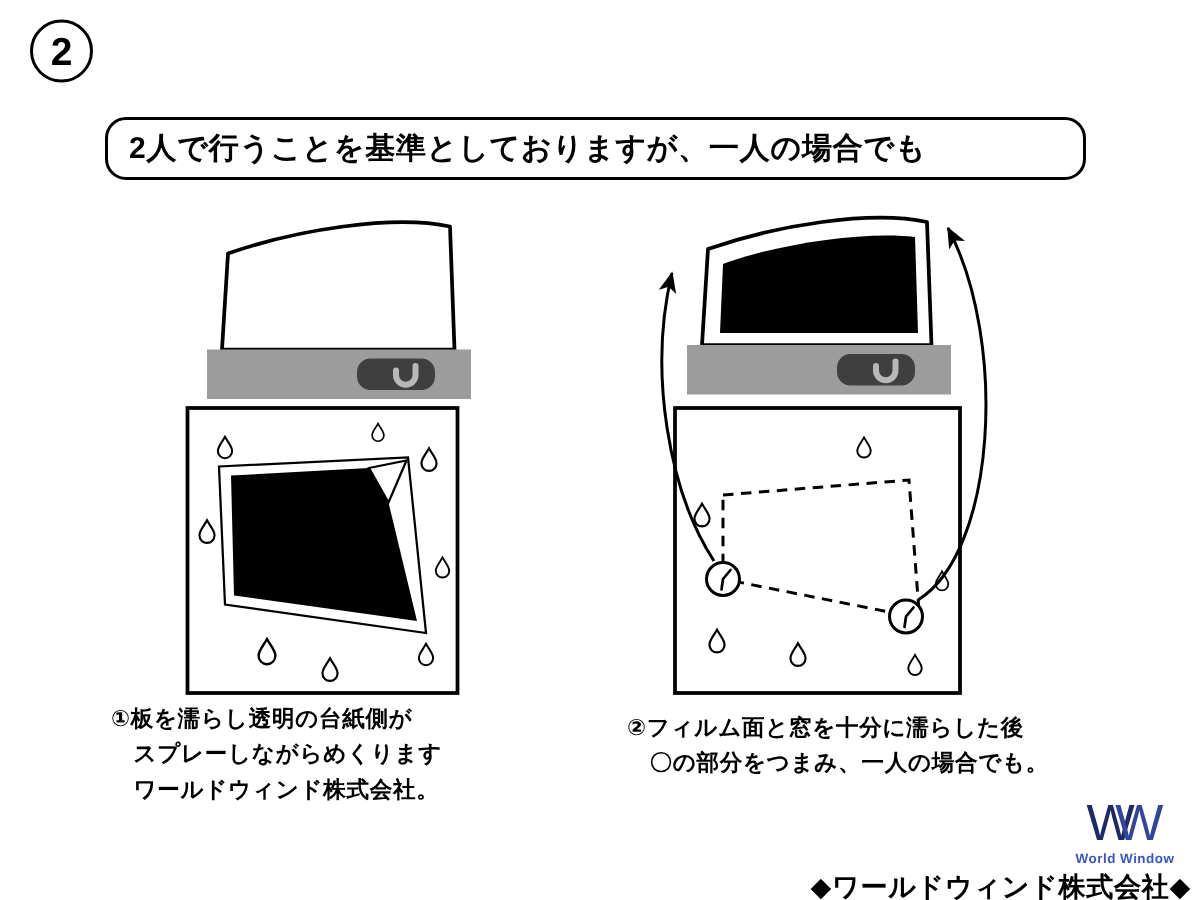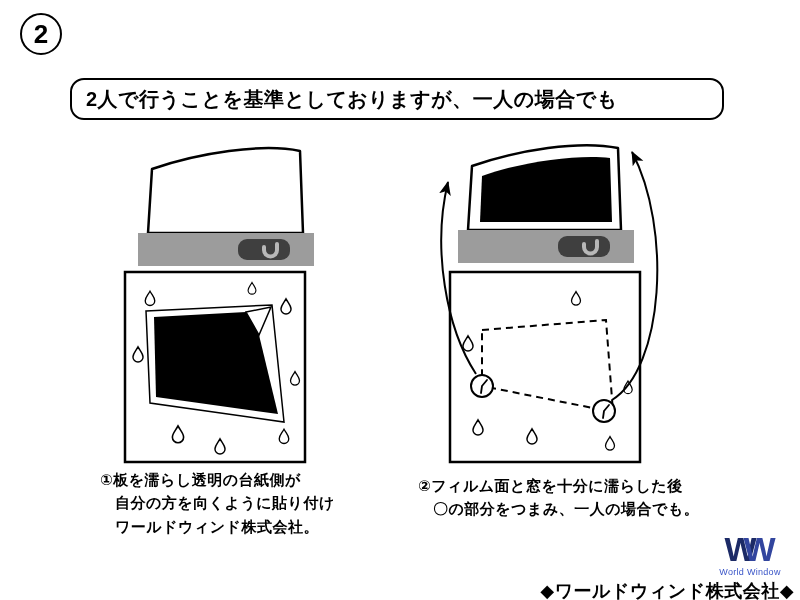--- a/index.html
+++ b/index.html
@@ -12,29 +12,29 @@
               display:flex;align-items:center;justify-content:center;font-size:26px;font-weight:600;}
 
   
   #callout{left:70px;top:60px;width:622px;border:2.5px solid #000;border-radius:14px;
            padding:6px 14px;font-size:20px;font-weight:600;line-height:1.32;letter-spacing:.5px;margin-top:18px;}
 
   
   .caption{font-size:15px;font-weight:600;line-height:1.55;letter-spacing:.5px;}
   .caption .line{white-space:pre;}
   .caption .line.indent{padding-left:1em;}
-  #caption-left{left:100px;top:468px;width:300px;}
+  #caption-left{left:74px;top:468px;width:300px;}
   #caption-right{left:418px;top:474px;width:330px;}
 
   
   #logo{right:12px;top:532px;width:76px;text-align:center;line-height:1;}
-  #logo .ww{font-size:34px;font-weight:bold;letter-spacing:-13px;display:inline-block;padding-right:13px;}
+  #logo .ww{font-size:34px;font-weight:normal;letter-spacing:-13px;display:inline-block;padding-right:13px;}
   #logo .w1{color:#1c2a66;}
   #logo .w2{color:#32459e;}
-  #logo .sub{display:block;font-size:9px;color:#3a55c8;margin-top:2px;letter-spacing:.3px;}
+  #logo .sub{display:block;font-size:9px;color:#3a55c8;margin-top:2px;letter-spacing:.3px;font-weight:bold;}
   #company{right:6px;top:579px;font-size:18px;font-weight:600;letter-spacing:.5px;}
 
   svg{display:block;}
 </style>
 </head>
 <body>
 
 <div id="stage">
 
   <div id="step-badge" class="abs">
@@ -123,21 +123,21 @@
     </g>
 
     <g fill="none" stroke="#000" stroke-width="2">
       <path d="M56,244 C26,198 12,118 28,52" marker-end="url(#ahR)"></path>
       <path d="M192,270 C244,238 252,98 212,22" marker-end="url(#ahR)"></path>
     </g>
   </svg>
 
   <div id="caption-left" class="abs caption">
     <div class="line">①板を濡らし透明の台紙側が</div>
-    <div class="line indent">自分の方を向くように貼り付け</div>
+    <div class="line indent">スプレーしながらめくります</div>
     <div class="line indent">ワールドウィンド株式会社。</div>
   </div>
 
   <div id="caption-right" class="abs caption">
     <div class="line">②フィルム面と窓を十分に濡らした後</div>
     <div class="line indent">〇の部分をつまみ、一人の場合でも。</div>
   </div>
 
   <div id="logo" class="abs">
     <span class="ww"><span class="w1">W</span><span class="w2">W</span></span>

